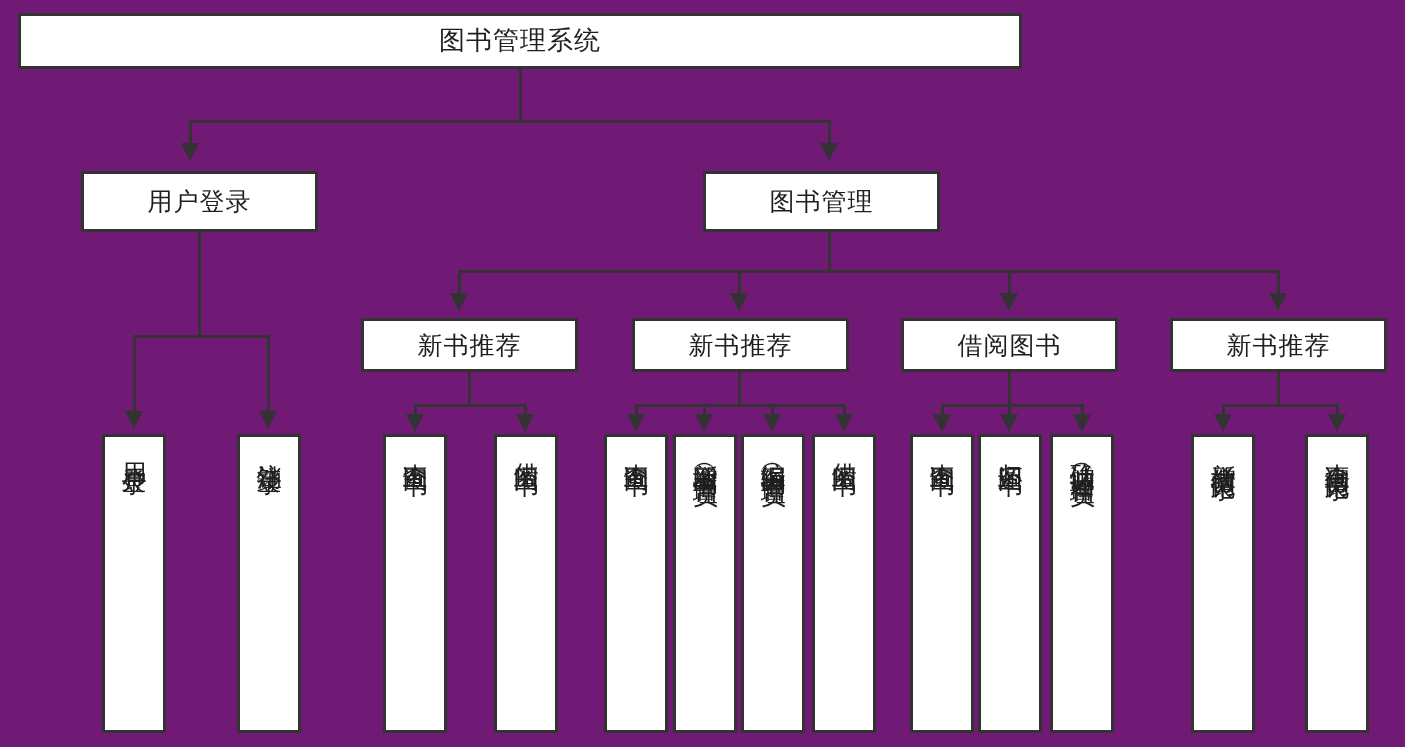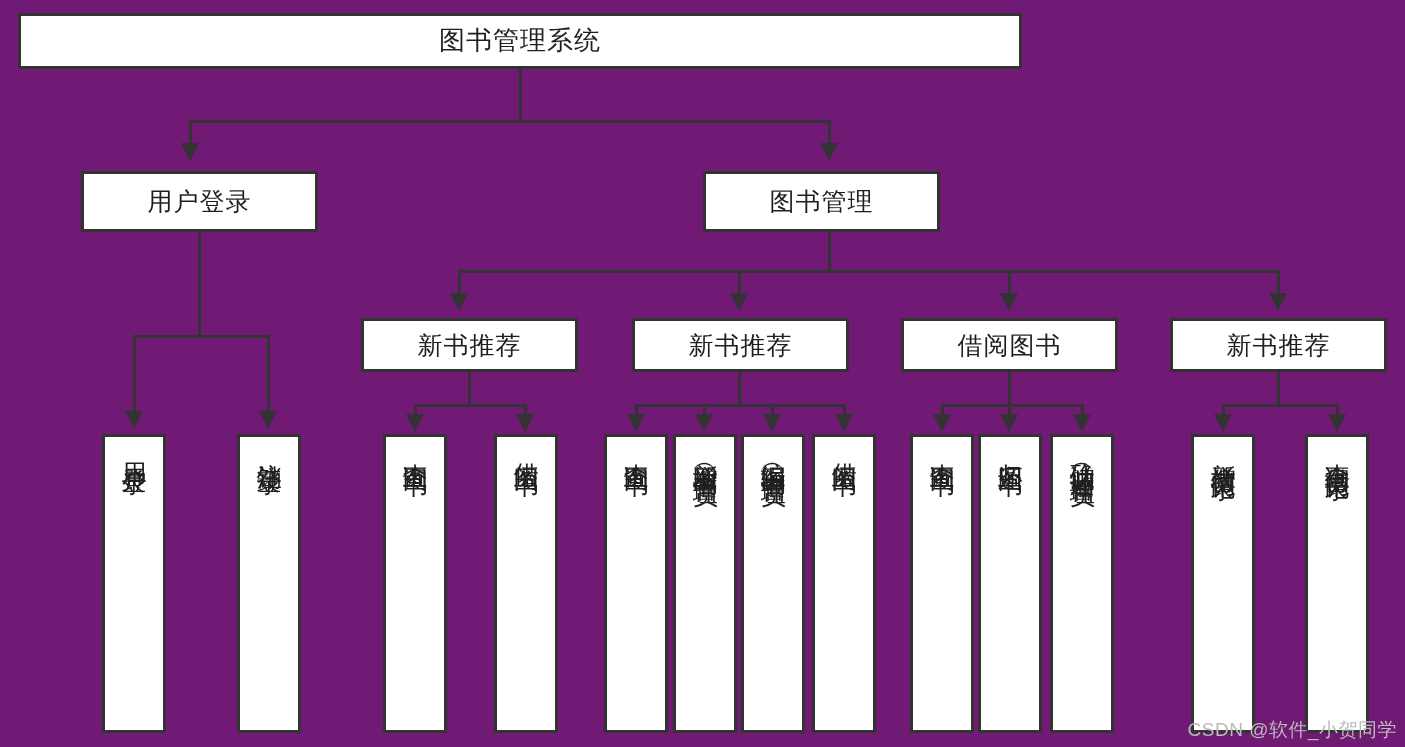--- a/index.html
+++ b/index.html
@@ -209,15 +209,14 @@
     <span class="vtext">确认归还（管理员）</span>
   </div>
 
   <div class="node vert" style="left:1191px; top:434px; width:64px; height:299px;">
     <span class="vtext">新增借阅记录</span>
   </div>
   <div class="node vert" style="left:1305px; top:434px; width:64px; height:299px;">
     <span class="vtext">查询借阅记录</span>
   </div>
 
-  <div id="watermark">CSDN @软件_小贺同学</div>
 
 </div>
 
 </body></html>

